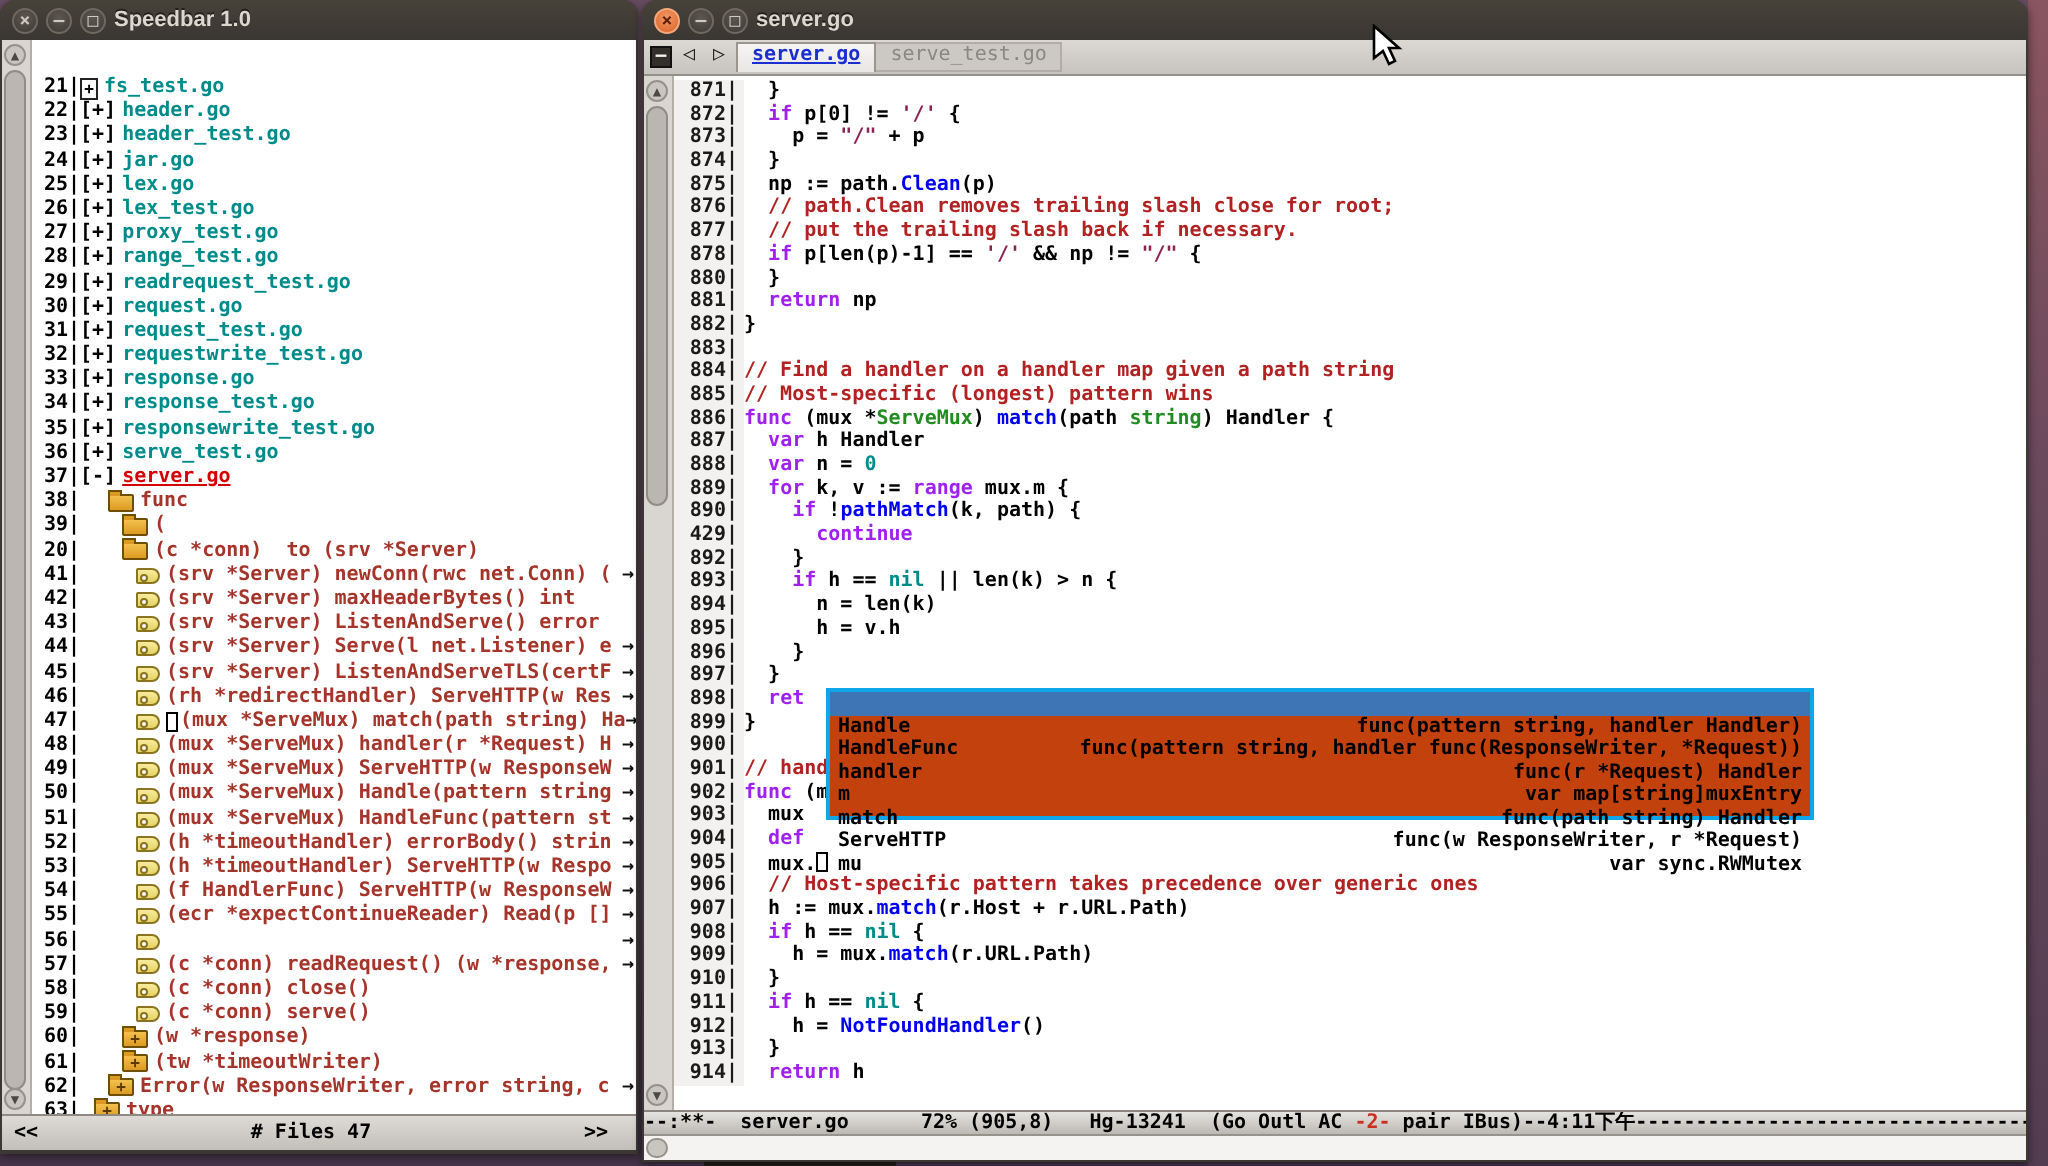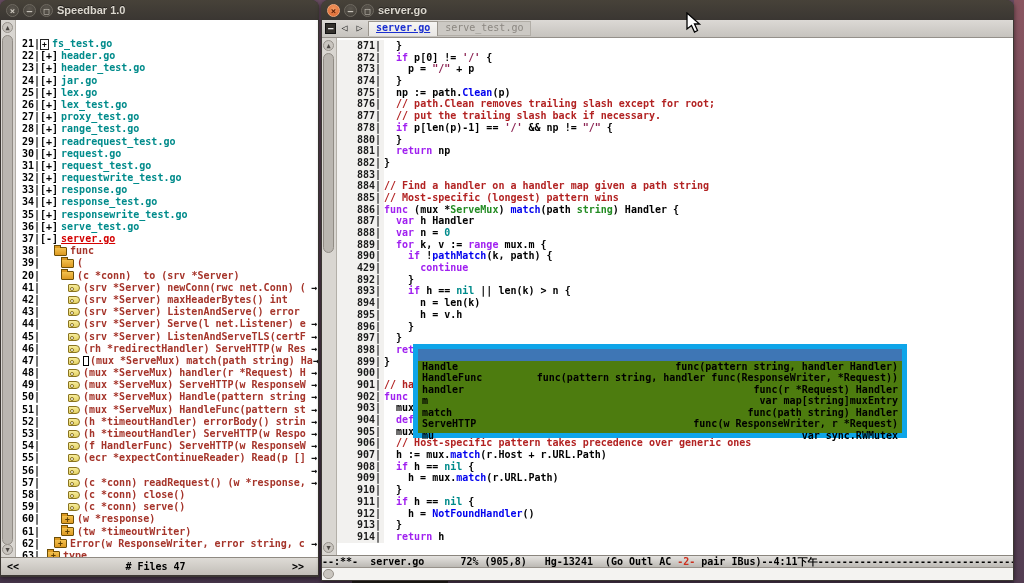--- a/index.html
+++ b/index.html
@@ -73,27 +73,27 @@
   .tb-btn.sq{background:#33302c;color:#f2f2f2;border:1px solid #111;width:11px;height:11px;
     line-height:10px;box-sizing:border-box;}
   .tab{height:15px;line-height:15px;padding:0 7px;font:bold 10px "DejaVu Sans Mono",monospace;box-sizing:border-box;}
   .tab.active{background:linear-gradient(#f6f5f3,#e9e7e4);border:1px solid #9a958d;border-bottom:none;
     color:#1b2fd0;text-decoration:underline;}
   .tab.inactive{background:#ccc9c4;border:1px solid #b2aea7;border-left:none;color:#8b8781;font-weight:normal;}
   .code-wrap{position:absolute;top:38px;left:1px;right:1px;bottom:26px;background:#fff;display:flex;overflow:hidden;}
   .code-pane{flex:1;position:relative;font:bold 10px "DejaVu Sans Mono",monospace;line-height:11.7px;
     padding-top:2px;overflow:hidden;}
   .crow{display:flex;height:11.7px;white-space:pre;}
-  .lnum{width:32px;text-align:right;color:#1a1a1a;background:#f2f1ef;flex:none;padding-right:3px;padding-left:12px;}
+  .lnum{width:32px;text-align:right;color:#1a1a1a;background:#f2f1ef;flex:none;padding-right:3px;}
   .ct{color:#000;}
   .tk-d{color:#000;} .tk-k{color:#a020f0;} .tk-f{color:#0000ee;} .tk-t{color:#228b22;}
   .tk-s{color:#8b2252;} .tk-c{color:#b22222;} .tk-n{color:#008b8b;}
   .edcursor{display:inline-block;width:6px;height:10px;border:1px solid #000;vertical-align:-1px;box-sizing:border-box;}
-  .popup{position:absolute;left:76px;top:306px;width:494px;height:94px;
-    border:5px solid #0ea5e9;box-sizing:border-box;background:#4d7c0f;z-index:5;}
+  .popup{position:absolute;left:76px;top:306px;width:494px;height:66px;
+    border:2px solid #0ea5e9;box-sizing:border-box;background:#c2410c;z-index:5;}
   .popup-row{display:flex;justify-content:space-between;height:11.5px;line-height:11.5px;
     padding:0 4px;color:#000;white-space:pre;}
   .popup-row.selected{background:#3e76b5;}
   .modeline{position:absolute;left:1px;right:1px;bottom:13px;height:13px;
     background:linear-gradient(#e5e3e0,#bcb9b4);border-top:1px solid #8a857e;border-bottom:1px solid #97928b;
     font:bold 10px/12px "DejaVu Sans Mono",monospace;white-space:pre;overflow:hidden;color:#000;box-sizing:border-box;}
   .ml-r{color:#cc2f1e;}
   .minibuffer{position:absolute;left:1px;right:1px;bottom:1px;height:12px;background:#f4f3f1;}
   .mini-stub{position:absolute;left:1px;top:1px;width:11px;height:10px;border-radius:5px;
     background:#c9c5bf;border:1px solid #96918a;box-sizing:border-box;}
@@ -192,21 +192,21 @@
         <span class="vstep" style="top:2px">▲</span>
         <span class="vthumb" style="top:15px;height:200px"></span>
         <span class="vstep" style="bottom:2px">▼</span>
       </div>
       <div class="code-pane" id="code-pane">
         <div class="crow"><span class="lnum">871|</span><span class="ct"><span class="tk-d">  }</span></span></div>
           <div class="crow"><span class="lnum">872|</span><span class="ct"><span class="tk-d">  </span><span class="tk-k">if</span><span class="tk-d"> p[0] != </span><span class="tk-s">'/'</span><span class="tk-d"> {</span></span></div>
           <div class="crow"><span class="lnum">873|</span><span class="ct"><span class="tk-d">    p = </span><span class="tk-s">"/"</span><span class="tk-d"> + p</span></span></div>
           <div class="crow"><span class="lnum">874|</span><span class="ct"><span class="tk-d">  }</span></span></div>
           <div class="crow"><span class="lnum">875|</span><span class="ct"><span class="tk-d">  np := path.</span><span class="tk-f">Clean</span><span class="tk-d">(p)</span></span></div>
-          <div class="crow"><span class="lnum">876|</span><span class="ct"><span class="tk-d">  </span><span class="tk-c">// path.Clean removes trailing slash except for root;</span></span></div>
+          <div class="crow"><span class="lnum">876|</span><span class="ct"><span class="tk-d">  </span><span class="tk-c">// path.Clean removes trailing slash close for root;</span></span></div>
           <div class="crow"><span class="lnum">877|</span><span class="ct"><span class="tk-d">  </span><span class="tk-c">// put the trailing slash back if necessary.</span></span></div>
           <div class="crow"><span class="lnum">878|</span><span class="ct"><span class="tk-d">  </span><span class="tk-k">if</span><span class="tk-d"> p[len(p)-1] == </span><span class="tk-s">'/'</span><span class="tk-d"> &amp;&amp; np != </span><span class="tk-s">"/"</span><span class="tk-d"> {</span></span></div>
           <div class="crow"><span class="lnum">880|</span><span class="ct"><span class="tk-d">  }</span></span></div>
           <div class="crow"><span class="lnum">881|</span><span class="ct"><span class="tk-d">  </span><span class="tk-k">return</span><span class="tk-d"> np</span></span></div>
           <div class="crow"><span class="lnum">882|</span><span class="ct"><span class="tk-d">}</span></span></div>
           <div class="crow"><span class="lnum">883|</span><span class="ct"><span class="tk-d"></span></span></div>
           <div class="crow"><span class="lnum">884|</span><span class="ct"><span class="tk-c">// Find a handler on a handler map given a path string</span></span></div>
           <div class="crow"><span class="lnum">885|</span><span class="ct"><span class="tk-c">// Most-specific (longest) pattern wins</span></span></div>
           <div class="crow"><span class="lnum">886|</span><span class="ct"><span class="tk-k">func</span><span class="tk-d"> (mux *</span><span class="tk-t">ServeMux</span><span class="tk-d">) </span><span class="tk-f">match</span><span class="tk-d">(path </span><span class="tk-t">string</span><span class="tk-d">) Handler {</span></span></div>
           <div class="crow"><span class="lnum">887|</span><span class="ct"><span class="tk-d">  </span><span class="tk-k">var</span><span class="tk-d"> h Handler</span></span></div>

